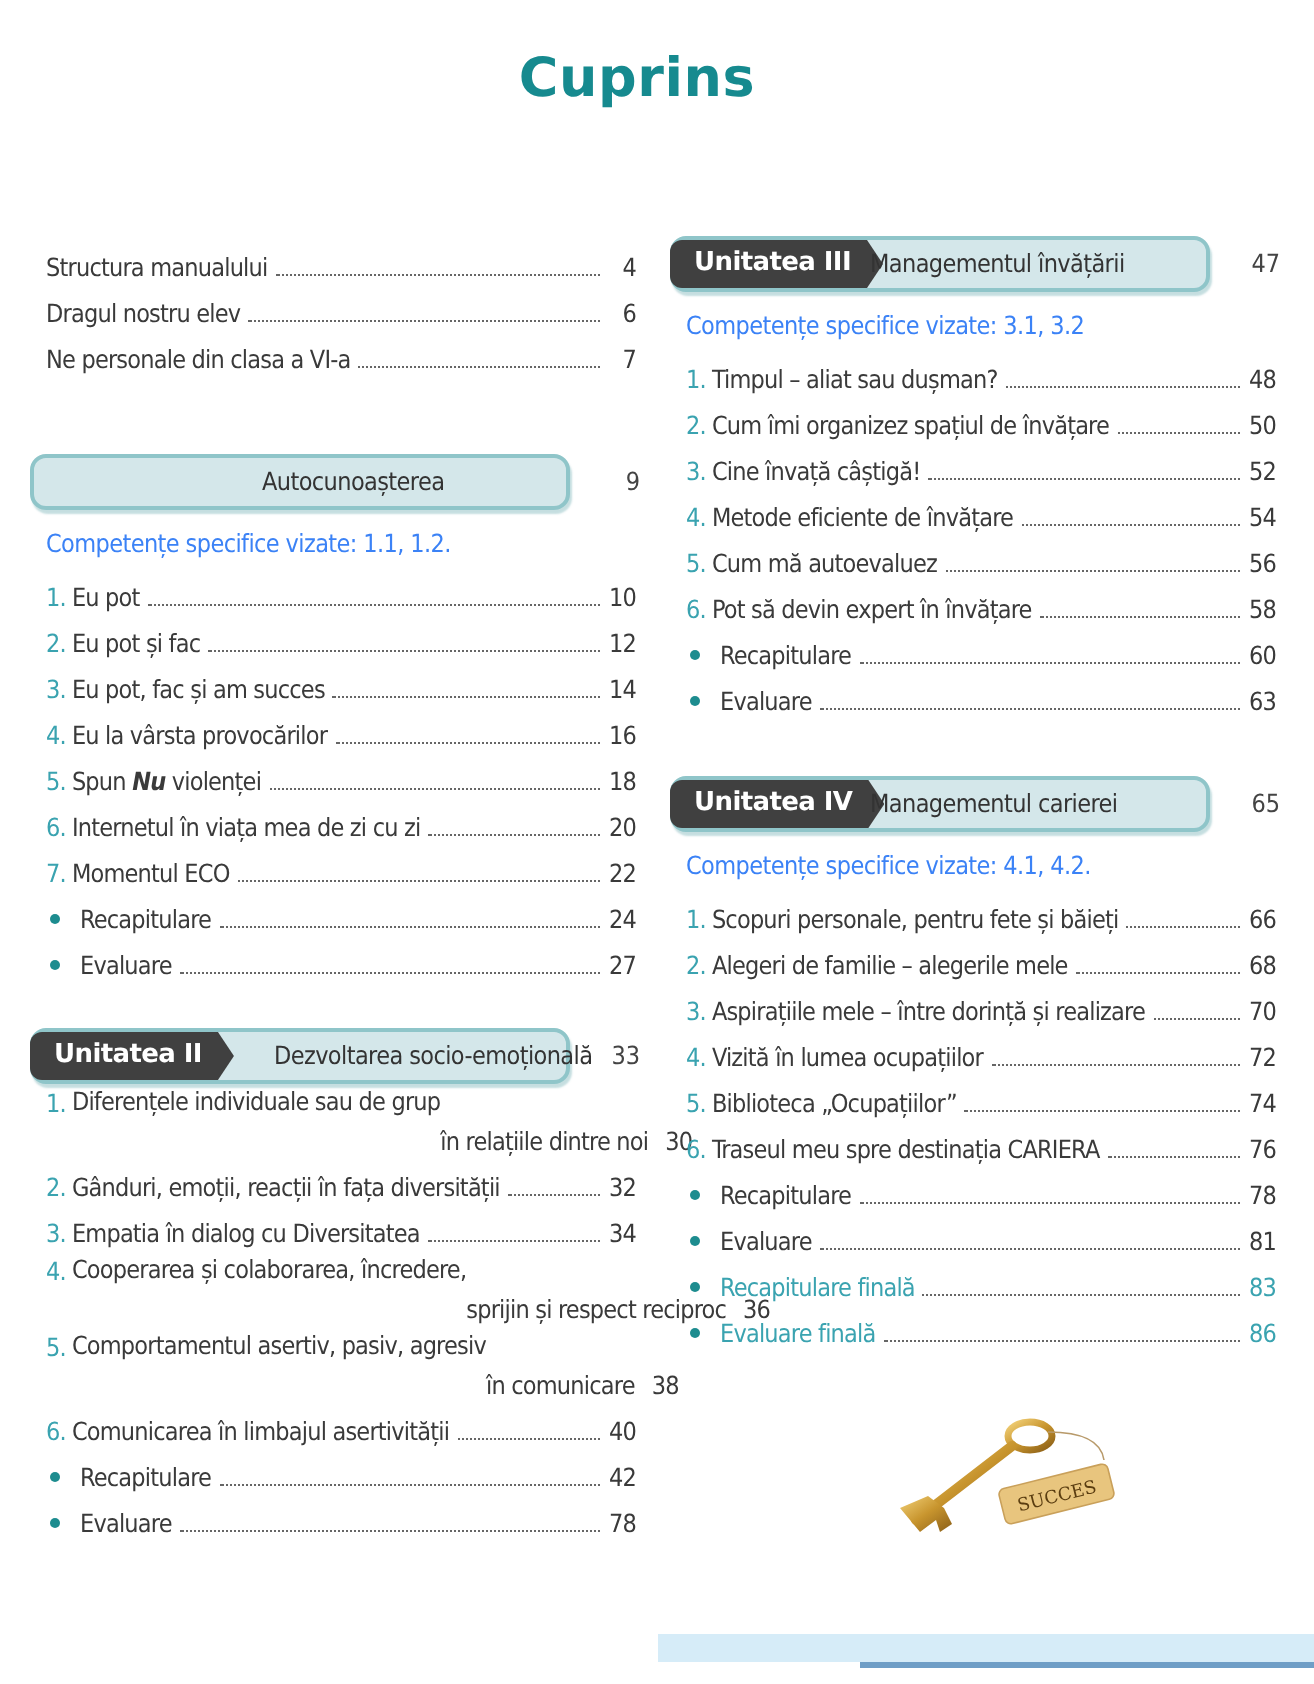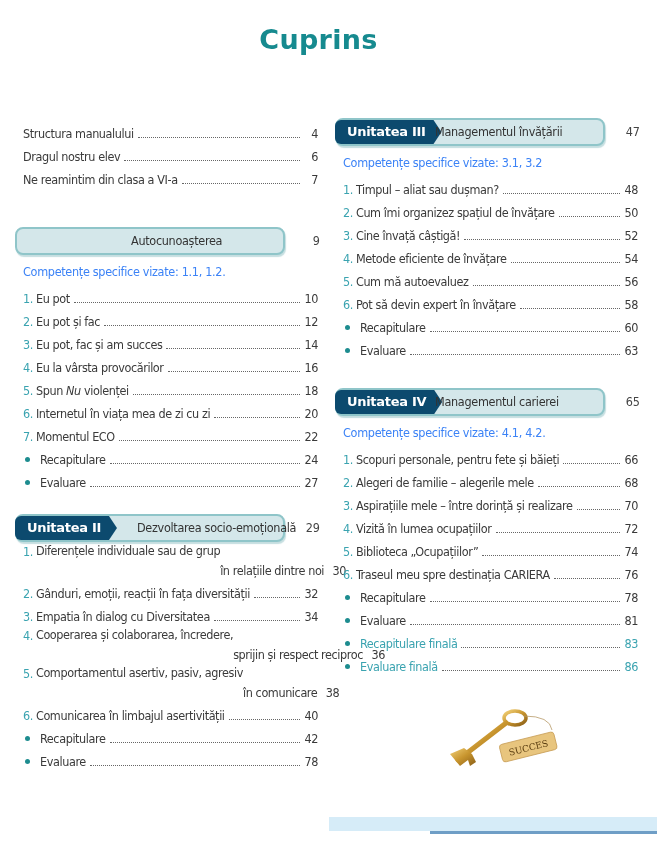--- a/index.html
+++ b/index.html
@@ -10,33 +10,33 @@
            color: #168a8f; letter-spacing: 0.3px; }
   .col { position: absolute; width: 295px; }
   .col.left { left: 23px; top: 118px; }
   .col.right { left: 343px; top: 118px; }
   .row { position: relative; height: 23px; display: flex; align-items: flex-end;
          font-size: 12.5px; line-height: 15px; letter-spacing: -0.4px; }
   .row .num { color: #3aa3b0; margin-right: 3px; flex: 0 0 auto; }
   .row .bullet { width: 5px; height: 5px; border-radius: 50%; background: #1d8c8f;
                  margin: 0 10px 5px 2px; flex: 0 0 auto; }
   .row .label { flex: 0 0 auto; white-space: nowrap; }
-  .row .label i { font-weight: normal; }
+  .row .label i { font-weight: bold; }
   .row .dots { flex: 1 1 auto; border-bottom: 1px dotted #666; margin: 0 4px 3px 4px; height: 1px; }
   .row .page { flex: 0 0 auto; min-width: 14px; text-align: right; }
   .row.teal .label, .row.teal .page { color: #3aa3b0; }
   .row.two { height: 38px; }
   .row.two .wrap { display: flex; flex-direction: row; flex: 0 0 auto; }
   .row.two .l2 { padding-left: 0; margin-top: 20px; }
   .unit { position: relative; height: 26px; margin-top: 0; }
   .unit .bar { position: absolute; left: -8px; top: 0; width: 266px; height: 24px;
                background: #d4e7ea; border: 2px solid #8fc5c9; border-radius: 8px;
                box-shadow: 1px 2px 1px rgba(90,160,165,0.35); }
   .unit .tag { position: absolute; left: -8px; top: 2px; height: 24px; padding: 0 16px 0 12px;
-               background: #0c4a6e; color: #fff; font-weight: bold; font-size: 13px;
+               background: #404040; color: #fff; font-weight: bold; font-size: 13px;
                line-height: 24px; border-radius: 6px 0 0 6px;
                clip-path: polygon(0 0, calc(100% - 8px) 0, 100% 50%, calc(100% - 8px) 100%, 0 100%); 
                font-family: "DejaVu Sans", sans-serif; letter-spacing: -0.3px; }
   .unit .uname { position: absolute; top: 2px; line-height: 24px; font-size: 12.5px; color: #333; letter-spacing: -0.3px; }
   .unit .upage { position: absolute; right: -2px; top: 2px; line-height: 24px; font-size: 12.5px; color: #444; }
   .comp { font-size: 12.5px; color: #3b82f6; height: 22px; line-height: 22px; margin-top: 8px; letter-spacing: -0.3px; }
   .gap { height: 40px; }
   .key { position: absolute; left: 440px; top: 708px; width: 130px; height: 78px; }
   .footer-light { position: absolute; left: 329px; top: 817px; width: 328px; height: 14px; background: #d6ecf8; }
   .footer-dark { position: absolute; left: 430px; top: 831px; width: 227px; height: 3px; background: #6f9ec6; }
@@ -51,21 +51,21 @@
     <span class="label">Structura manualului</span>
     <span class="dots"></span>
     <span class="page">4</span>
   </div>
   <div class="row">
     <span class="label">Dragul nostru elev</span>
     <span class="dots"></span>
     <span class="page">6</span>
   </div>
   <div class="row">
-    <span class="label">Ne reamintim din clasa a VI-a</span>
+    <span class="label">Ne personale din clasa a VI-a</span>
     <span class="dots"></span>
     <span class="page">7</span>
   </div>
 
   <div class="gap"></div>
   <div id="unit-0">
       <div class="unit">
       <div class="bar"></div>
       <div class="uname" style="left:108px">Autocunoașterea</div>
       <div class="upage">9</div>
@@ -125,21 +125,21 @@
         <span class="dots"></span>
         <span class="page">27</span>
       </div>
     </div>
   <div style="height:24px"></div>
   <div id="unit-1">
       <div class="unit">
       <div class="bar"></div>
       <div class="tag">Unitatea II</div>
       <div class="uname" style="left:114px">Dezvoltarea socio-emoțională</div>
-      <div class="upage">29</div>
+      <div class="upage">33</div>
     </div>
       <div class="row two">
         <span class="num" style="align-self:flex-start;margin-top:4px">1.</span>
         <span class="wrap">
           <span class="label">Diferențele individuale sau de grup</span>
           <span class="label l2">în relațiile dintre noi</span>
         </span>
         <span class="dots"></span>
         <span class="page">30</span>
       </div>

